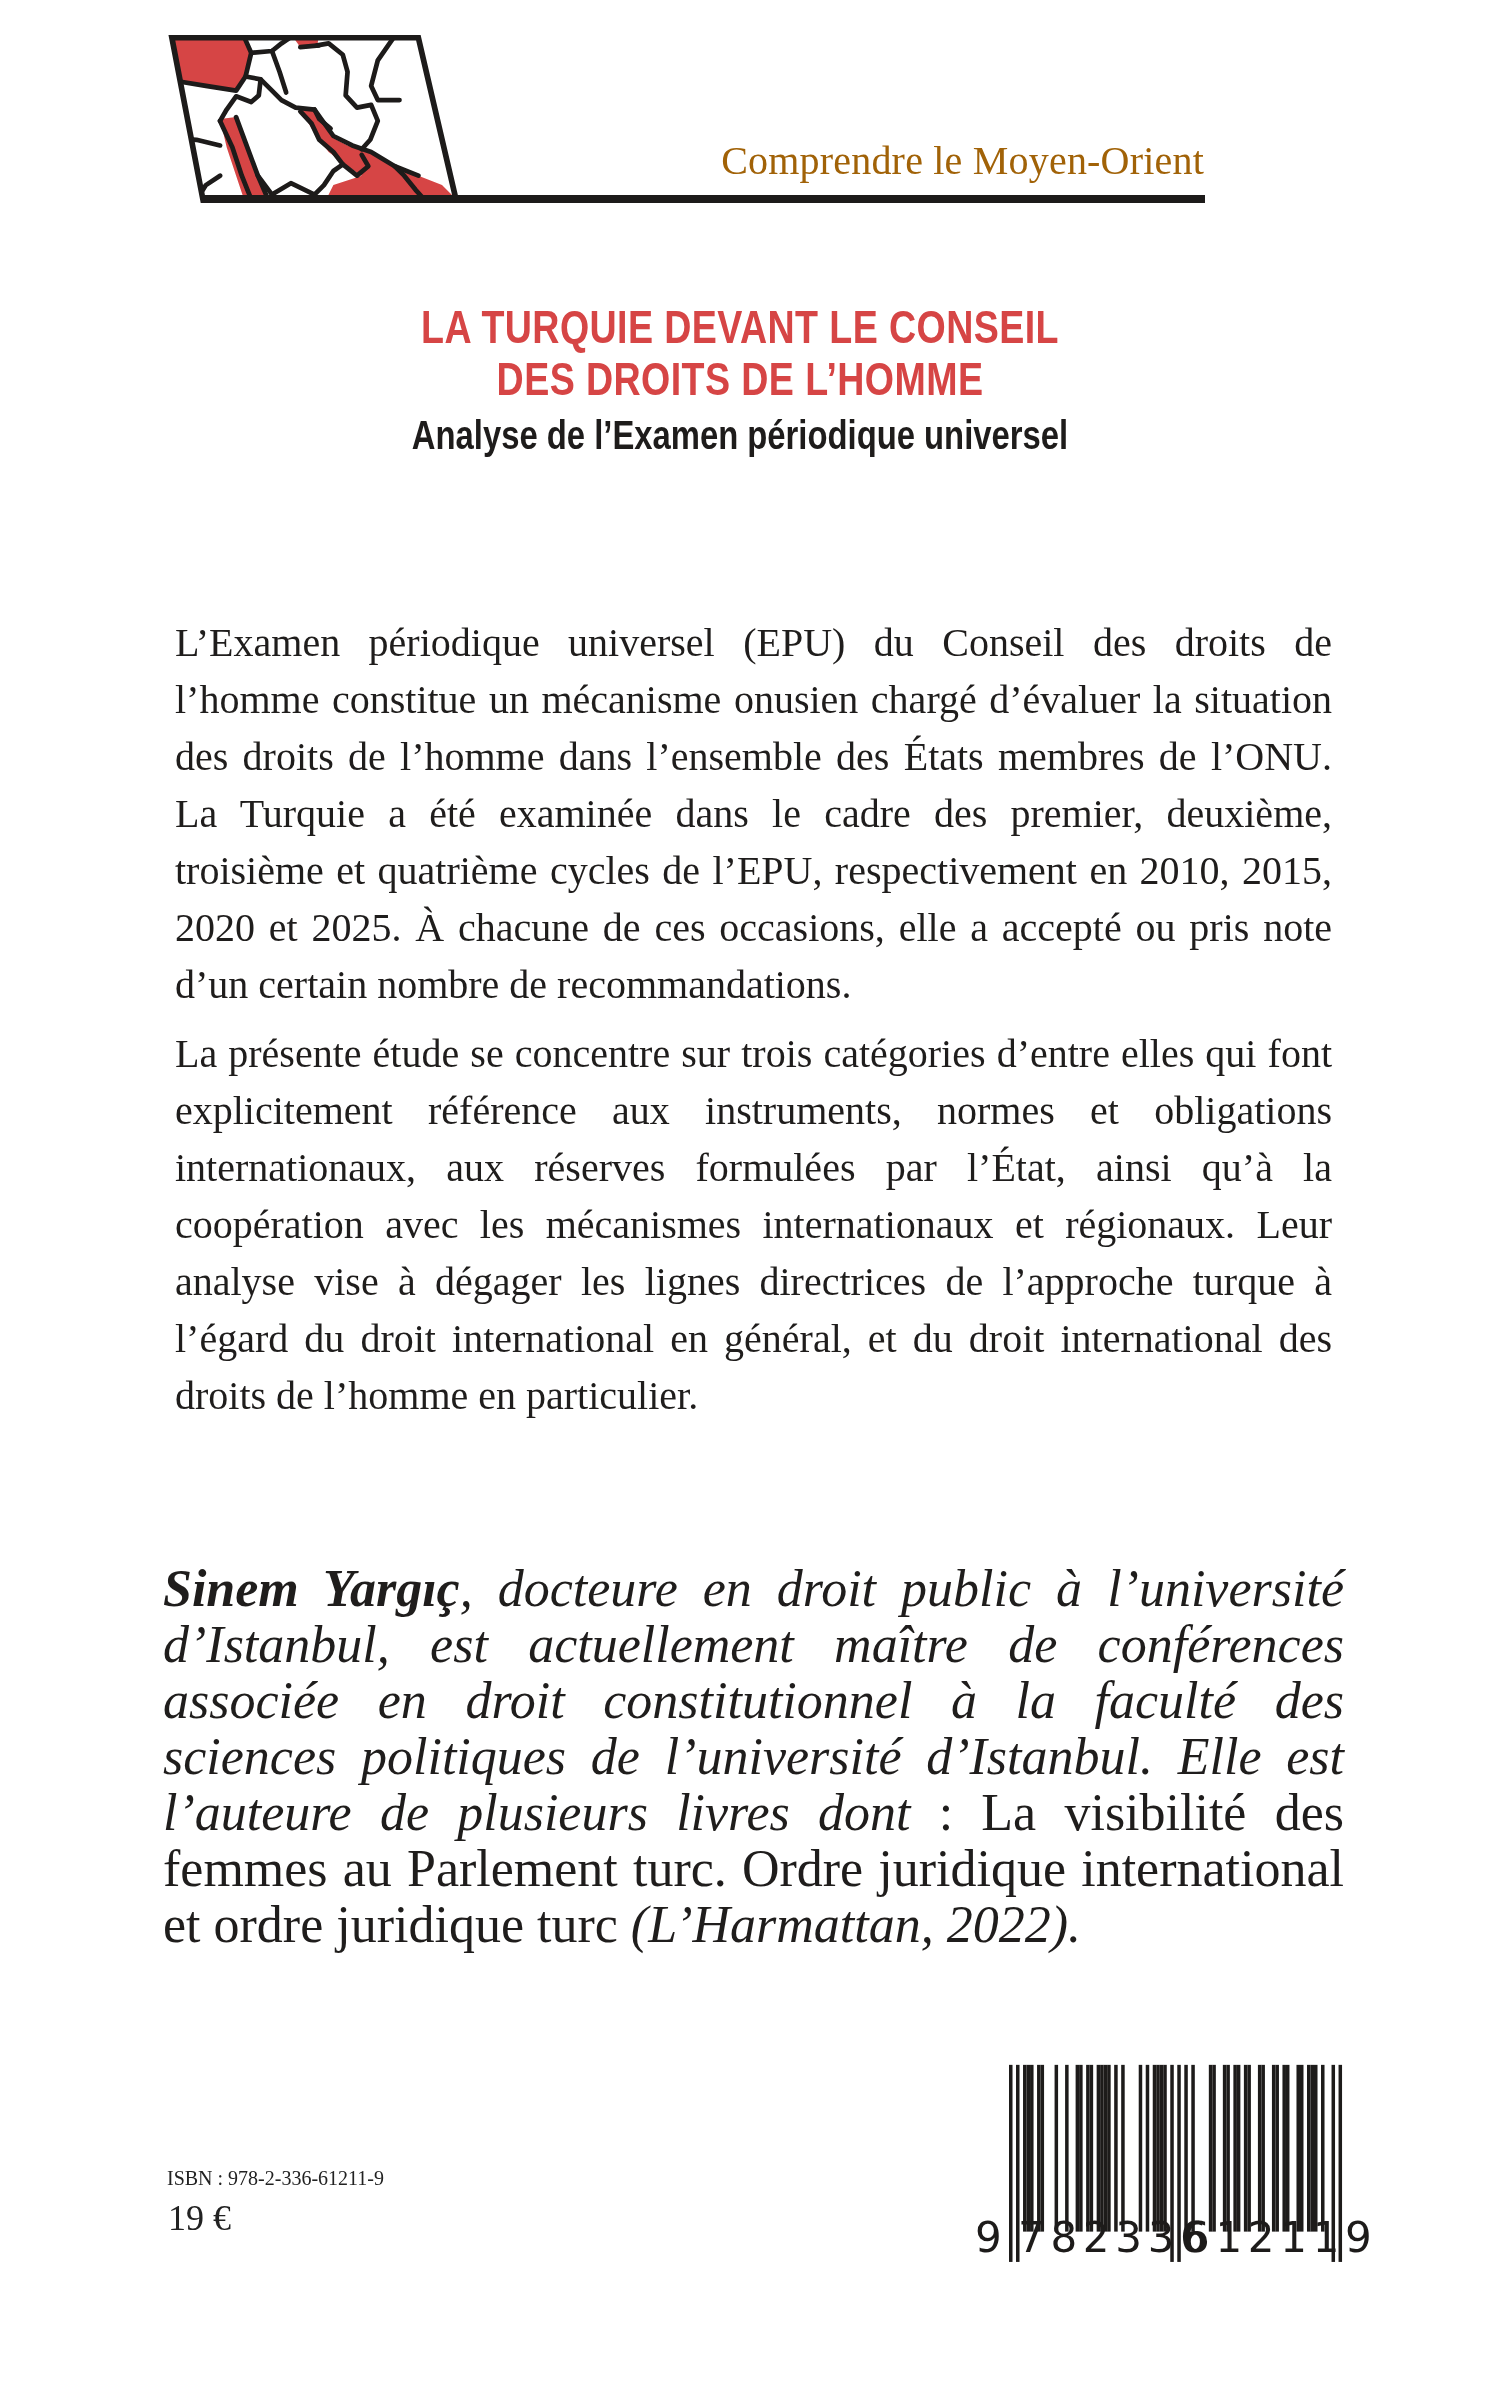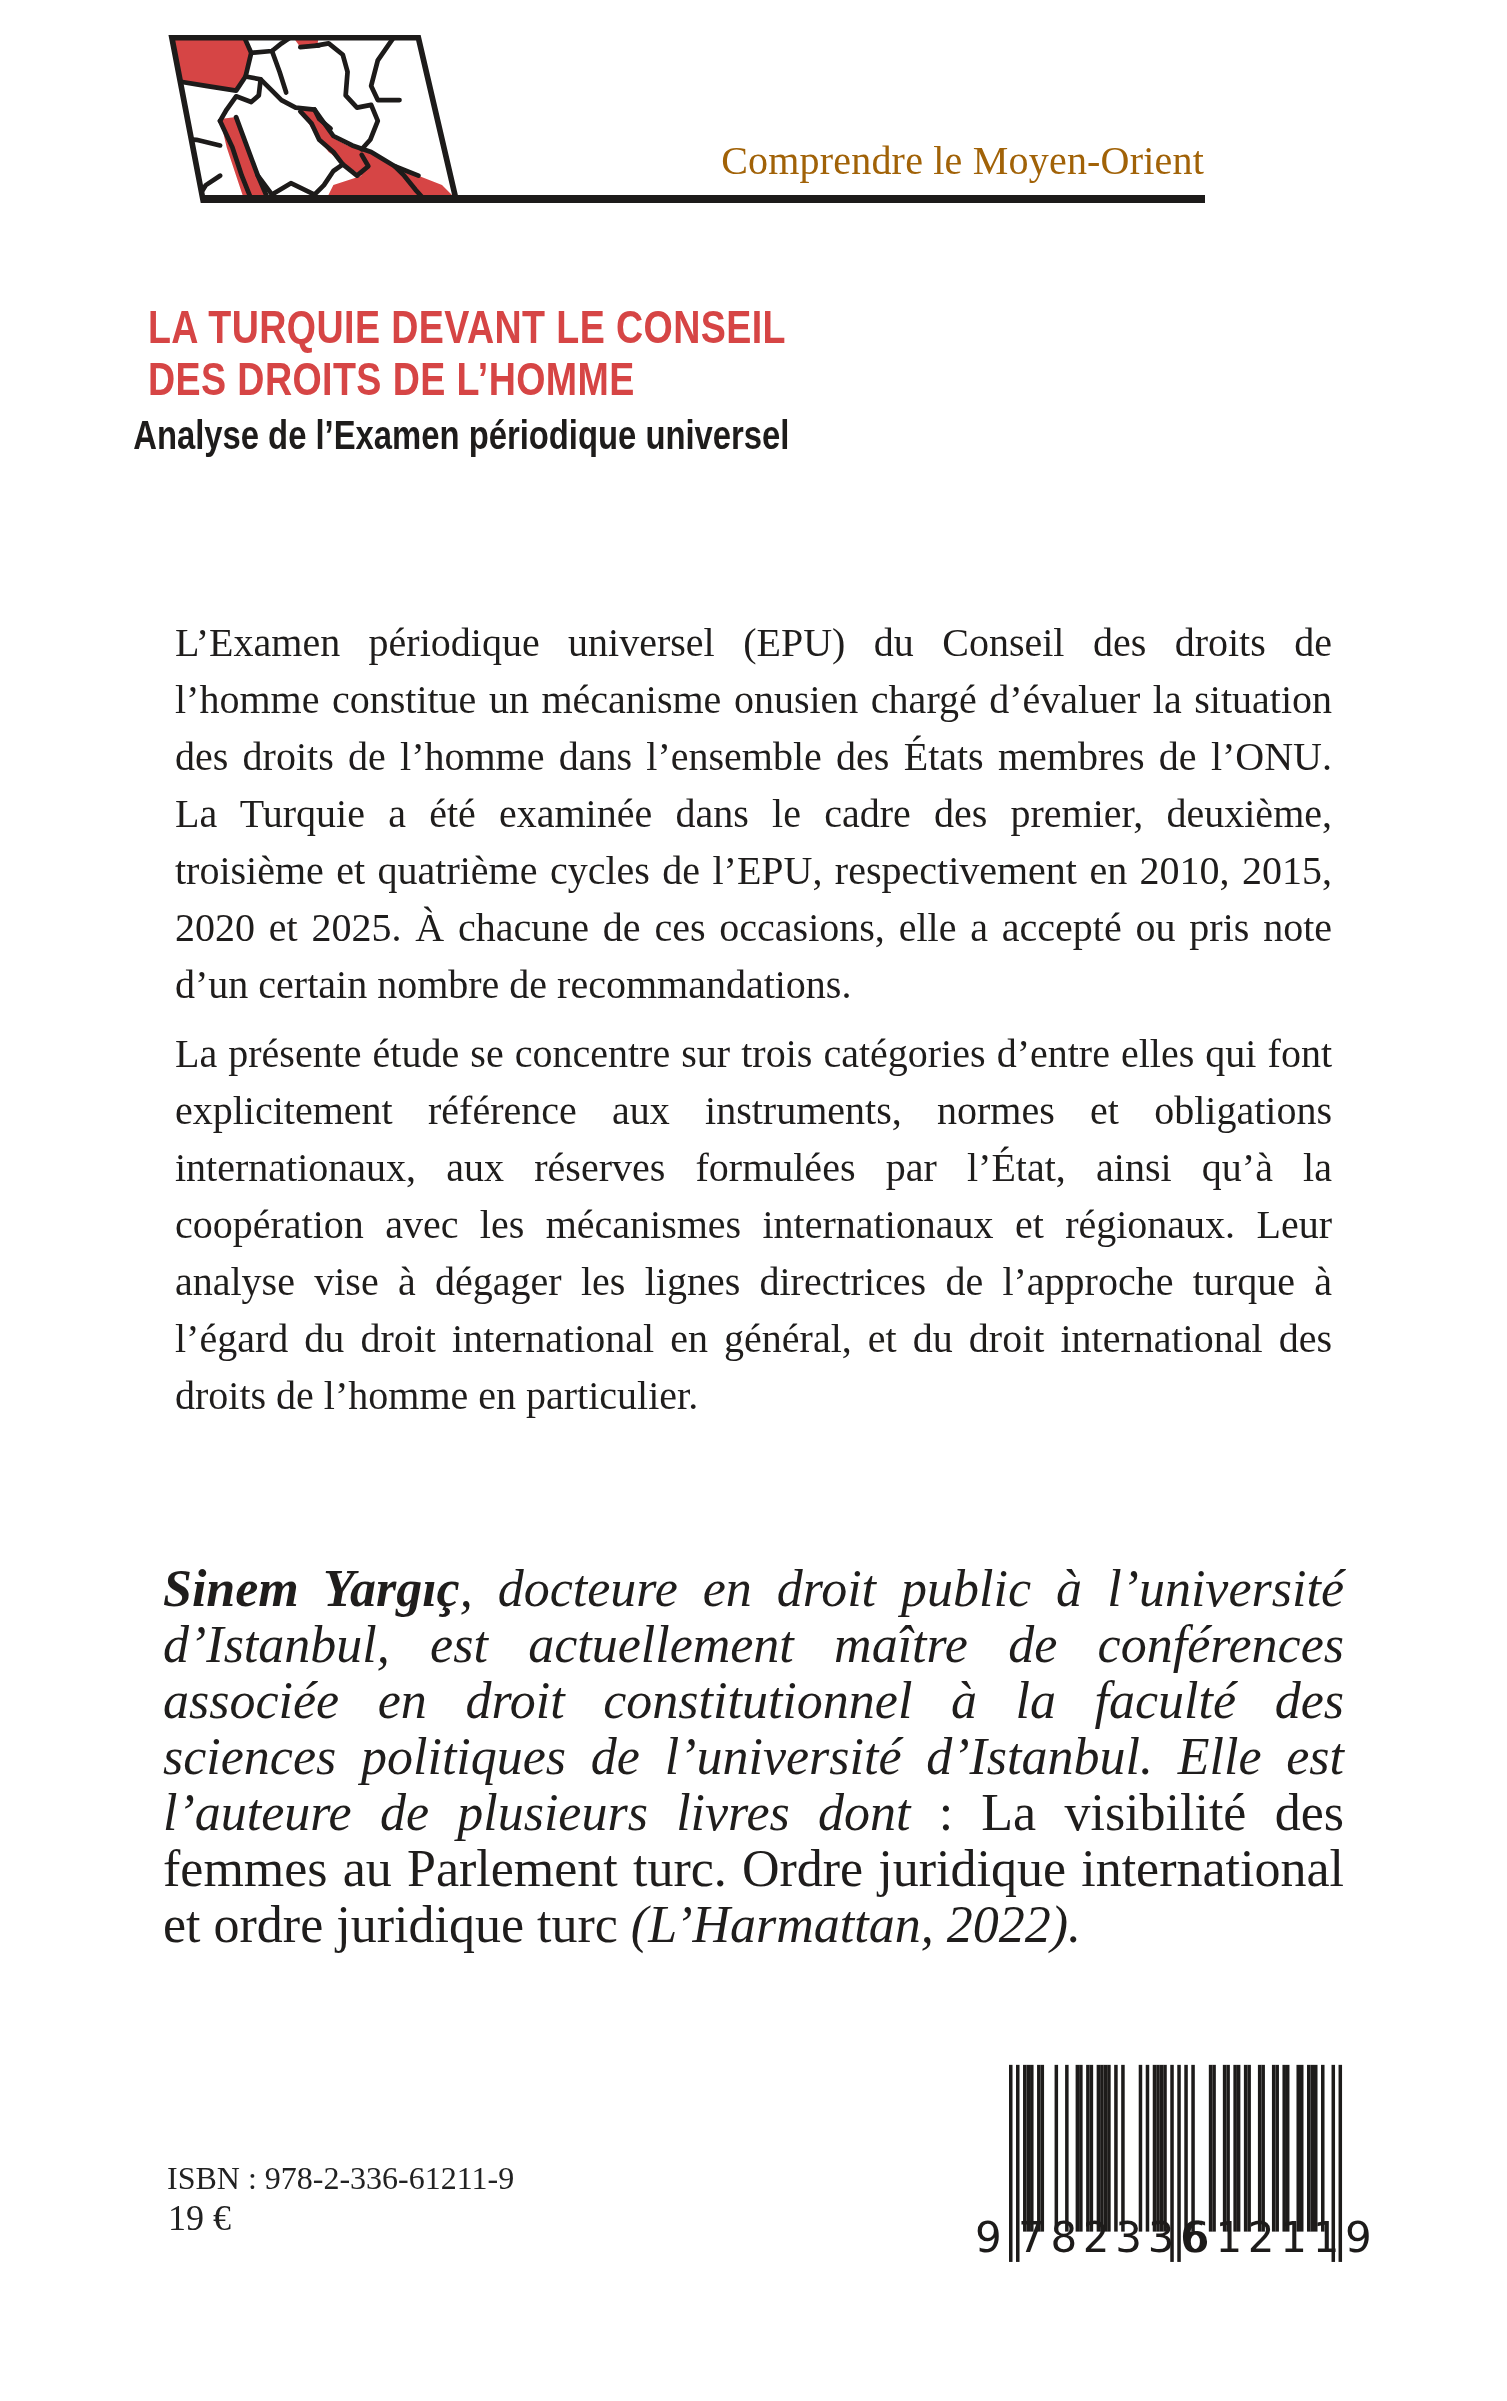--- a/index.html
+++ b/index.html
@@ -4,39 +4,39 @@
 <style>
   html, body { margin: 0; padding: 0; background: #ffffff; }
   body { width: 1508px; height: 2402px; position: relative; overflow: hidden;
          font-family: "Liberation Serif", "DejaVu Serif", serif; color: #1f1d1c; }
 
   .logo { position: absolute; left: 168px; top: 34px; width: 293px; height: 170px; }
   .series-rule { position: absolute; left: 201px; top: 195px; width: 1004px; height: 7.6px; background: #1d1b1a; }
   .series-name { position: absolute; right: 304px; top: 142px; font-size: 40px; line-height: 38px;
                  color: #a16207; white-space: nowrap; letter-spacing: 0.2px; }
 
-  .title-block { position: absolute; left: 0; top: 301px; width: 1480px; }
+  .title-block { position: absolute; left: 0; top: 301px; width: 1480px; text-align: center; }
   .title-line { font-family: "Liberation Sans", "DejaVu Sans", sans-serif; font-weight: bold;
                 font-size: 47px; line-height: 52px; color: #d64545; transform: scaleX(0.8);
                 white-space: nowrap; letter-spacing: 0.5px; }
   .subtitle { font-family: "Liberation Sans", "DejaVu Sans", sans-serif; font-weight: bold;
               font-size: 40px; line-height: 57px; color: #1e1c1b; transform: scaleX(0.82);
               white-space: nowrap; margin-top: 1.9px; }
 
   .body-text { position: absolute; left: 163px; top: 602px; width: 1181px;
                font-size: 40px; line-height: 57px; text-align: justify; }
   .body-text p { margin: 12px; text-align-last: left; }
 
   .bio { position: absolute; left: 163px; top: 1561px; width: 1181px;
          font-size: 52px; line-height: 56px; text-align: justify; }
   .bio p { margin: 0; text-align-last: left; }
   .bio .author { font-weight: bold; font-style: italic; }
   .bio .it { font-style: italic; }
 
-  .isbn { position: absolute; left: 167px; top: 2161px; font-size: 32px; line-height: 34px; color: #222; white-space: nowrap; text-align: center; }
+  .isbn { position: absolute; left: 167px; top: 2161px; font-size: 20px; line-height: 34px; color: #222; white-space: nowrap; text-align: center; }
   .price { position: absolute; left: 168px; top: 2197px; font-size: 36px; line-height: 42px; color: #222; white-space: nowrap; }
 
   .barcode { position: absolute; left: 973px; top: 2061px; width: 379px; height: 201px; }
   .barcode-bars { position: absolute; left: 0; top: 0; width: 379px; height: 201px; }
   .barcode-digits { position: absolute; top: 2214px; font-family: "DejaVu Sans", "Liberation Sans", sans-serif;
                     font-size: 42px; line-height: 47px; color: #1d1b1a; }
 </style>
 </head>
 <body>
 

